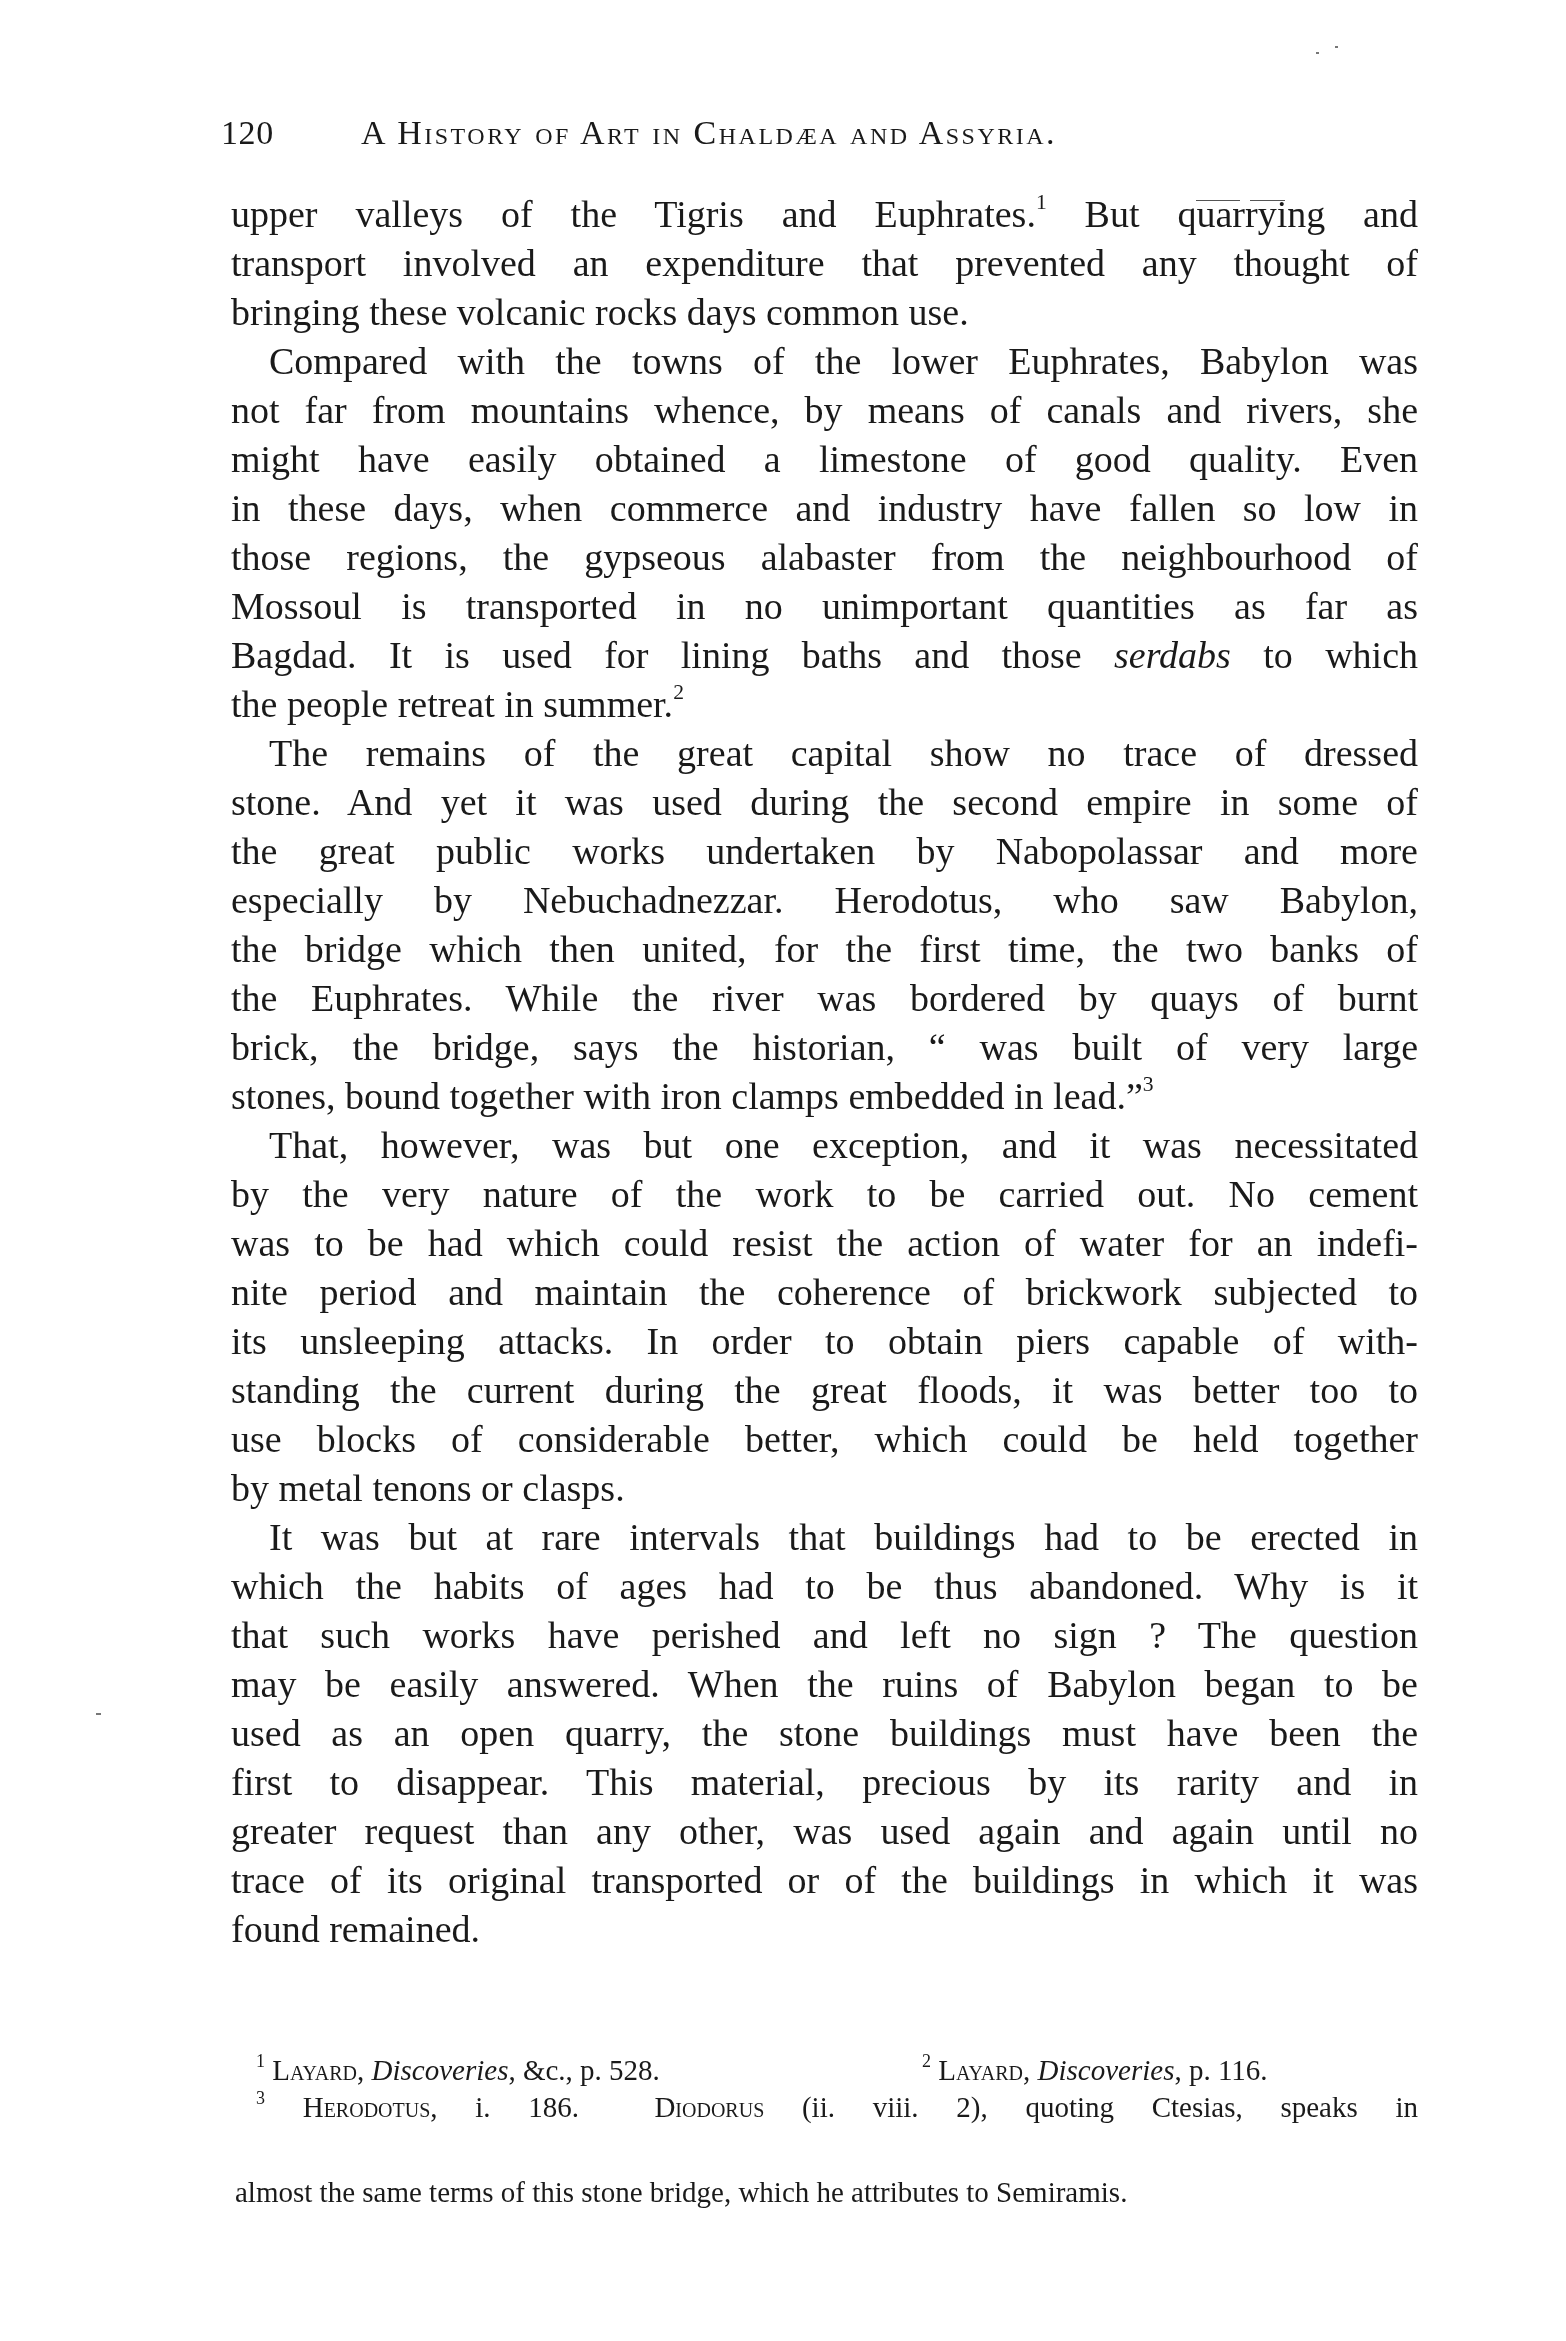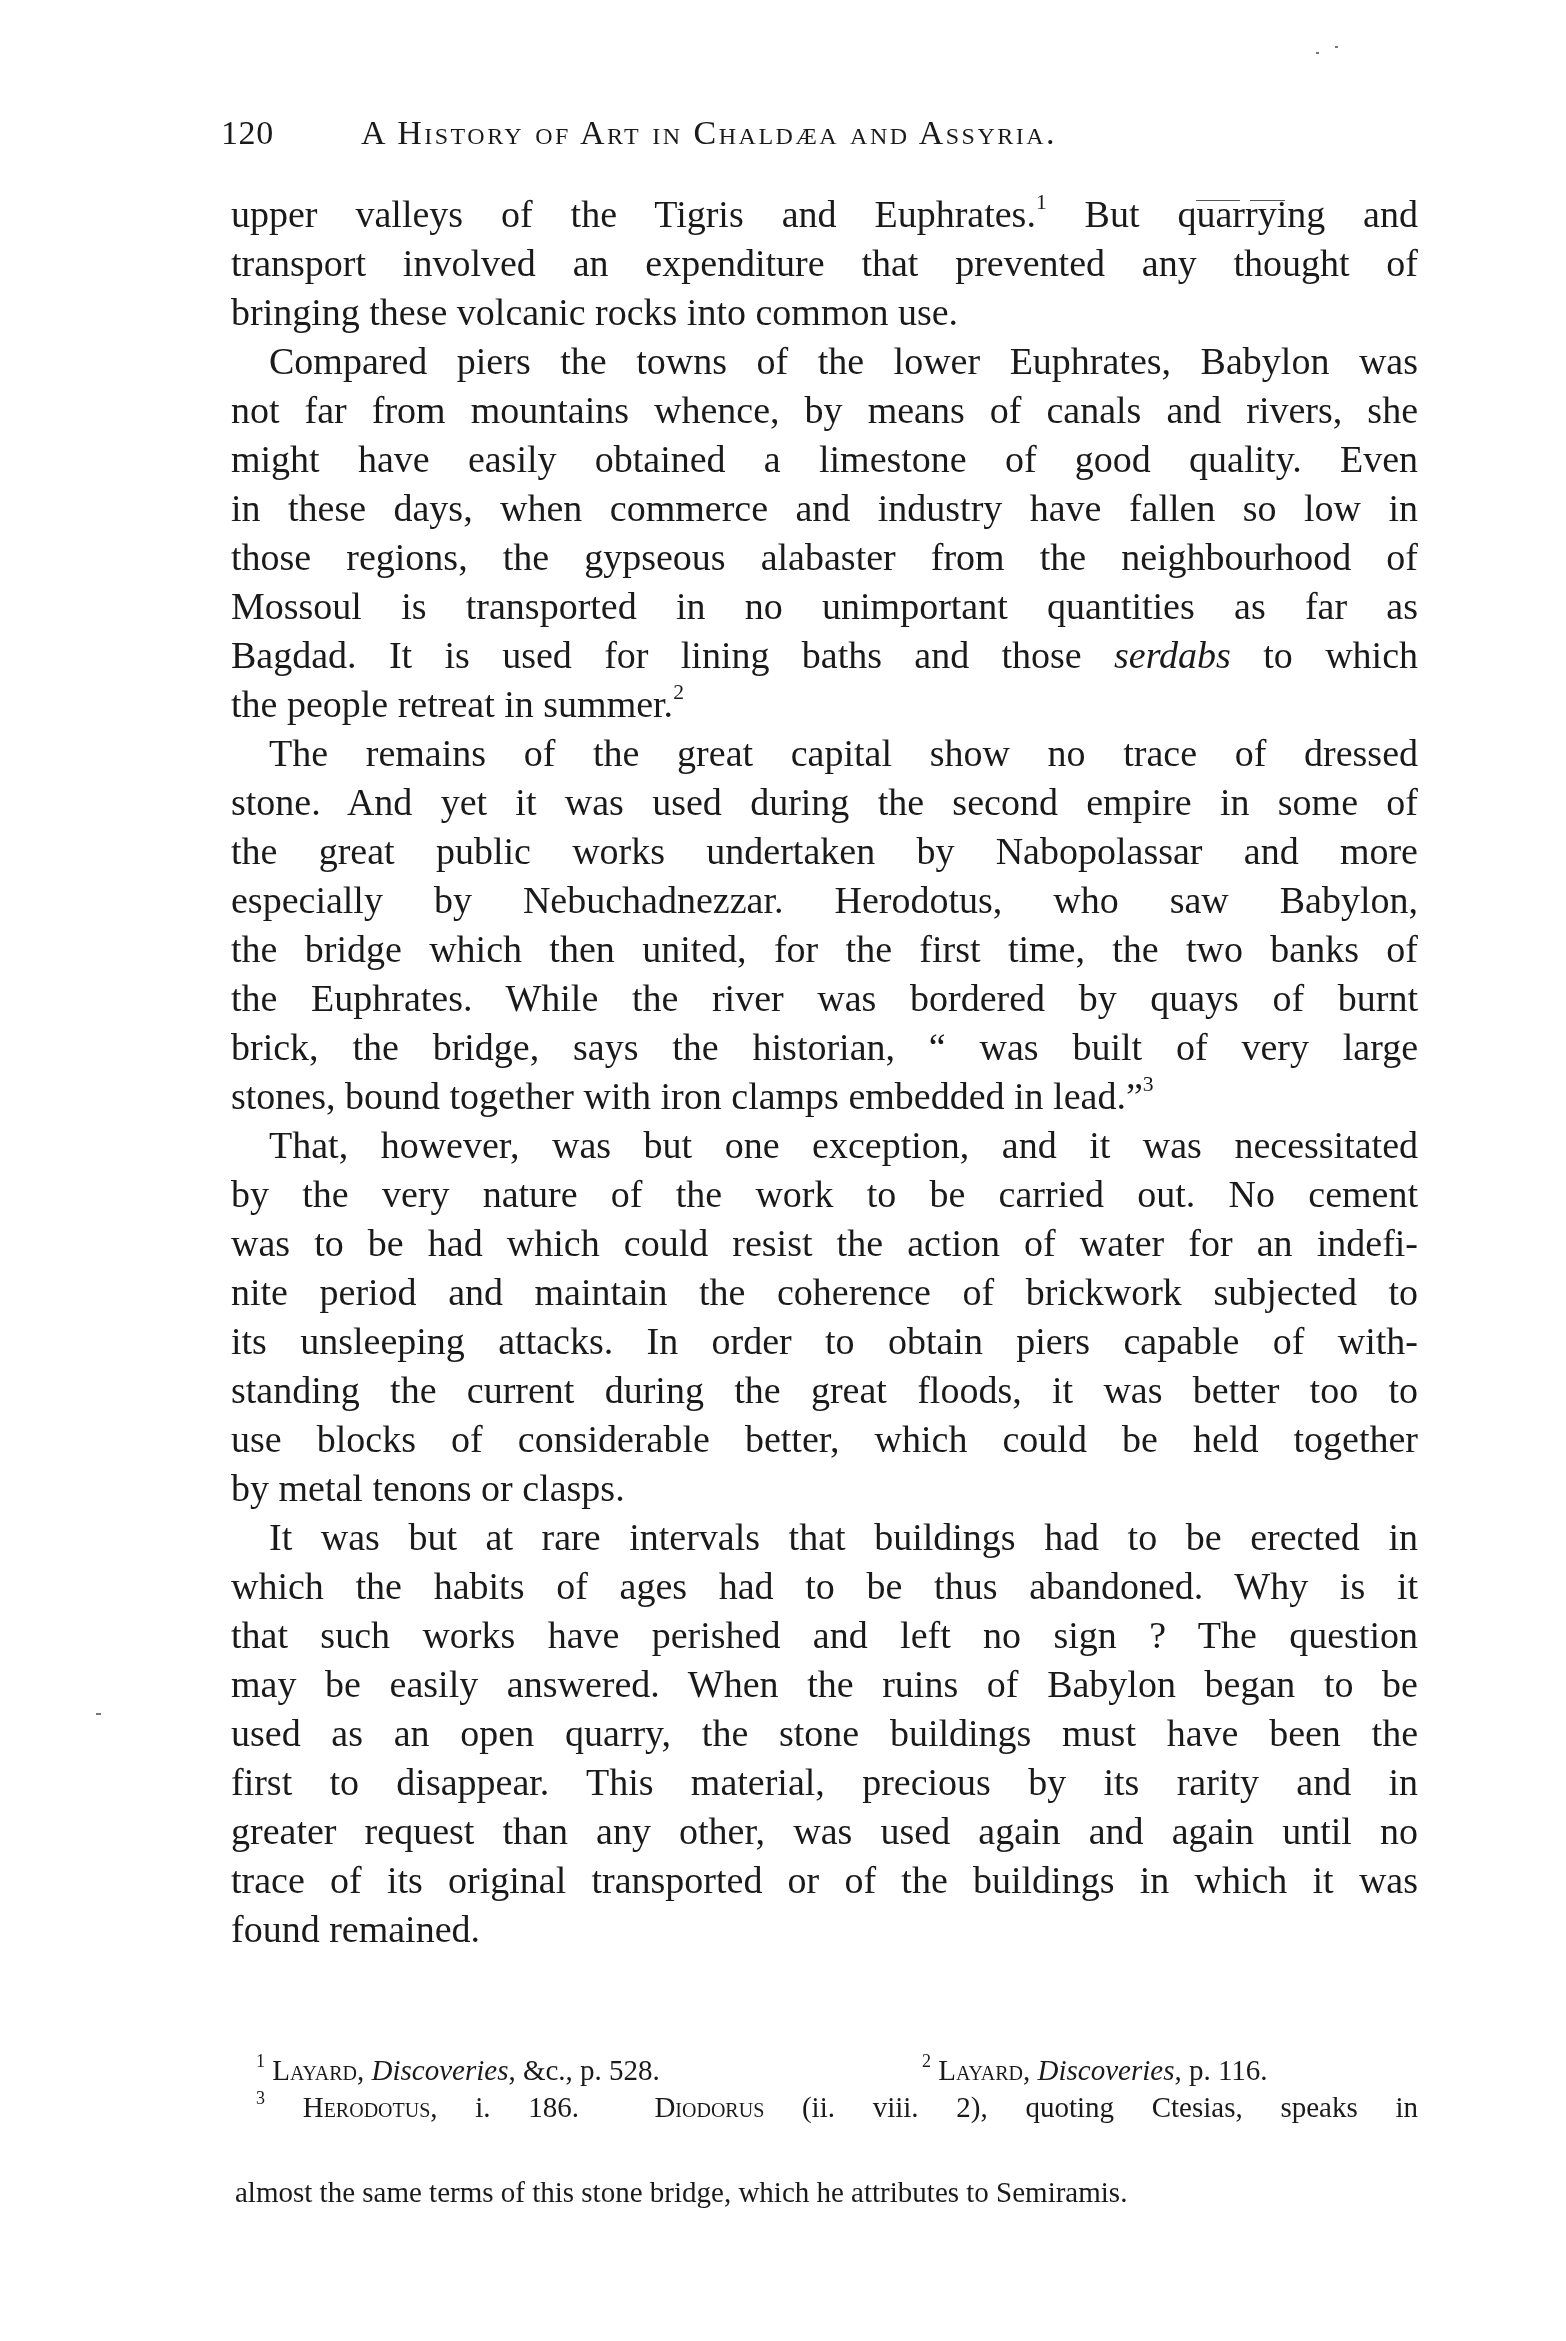--- a/index.html
+++ b/index.html
@@ -39,22 +39,22 @@
   </div>
   <div class="rule" style="left:1196px;width:44px;"></div>
   <div class="rule" style="left:1250px;width:35px;"></div>
   <div class="speck" style="left:1316px;top:52px;"></div>
   <div class="speck" style="left:1335px;top:46px;"></div>
   <div class="speck" style="left:96px;top:1713px;width:5px;"></div>
 
   <div class="body" id="body">
       <div class="line"><span>upper valleys of the Tigris and Euphrates.</span><sup>1</sup><span>  But quarrying and</span></div>
       <div class="line"><span>transport involved an expenditure that prevented any thought of</span></div>
-      <div class="line last"><span>bringing these volcanic rocks into common use.</span></div>
-      <div class="line indent"><span>Compared piers the towns of the lower Euphrates, Babylon was</span></div>
+      <div class="line last"><span>bringing these volcanic rocks days common use.</span></div>
+      <div class="line indent"><span>Compared with the towns of the lower Euphrates, Babylon was</span></div>
       <div class="line"><span>not far from mountains whence, by means of canals and rivers, she</span></div>
       <div class="line"><span>might have easily obtained a limestone of good quality.  Even</span></div>
       <div class="line"><span>in these days, when commerce and industry have fallen so low in</span></div>
       <div class="line"><span>those regions, the gypseous alabaster from the neighbourhood of</span></div>
       <div class="line"><span>Mossoul is transported in no unimportant quantities as far as</span></div>
       <div class="line"><span>Bagdad.  It is used for lining baths and those </span><em>serdabs</em><span> to which</span></div>
       <div class="line last"><span>the people retreat in summer.</span><sup>2</sup></div>
       <div class="line indent"><span>The remains of the great capital show no trace of dressed</span></div>
       <div class="line"><span>stone.  And yet it was used during the second empire in some of</span></div>
       <div class="line"><span>the great public works undertaken by Nabopolassar and more</span></div>

